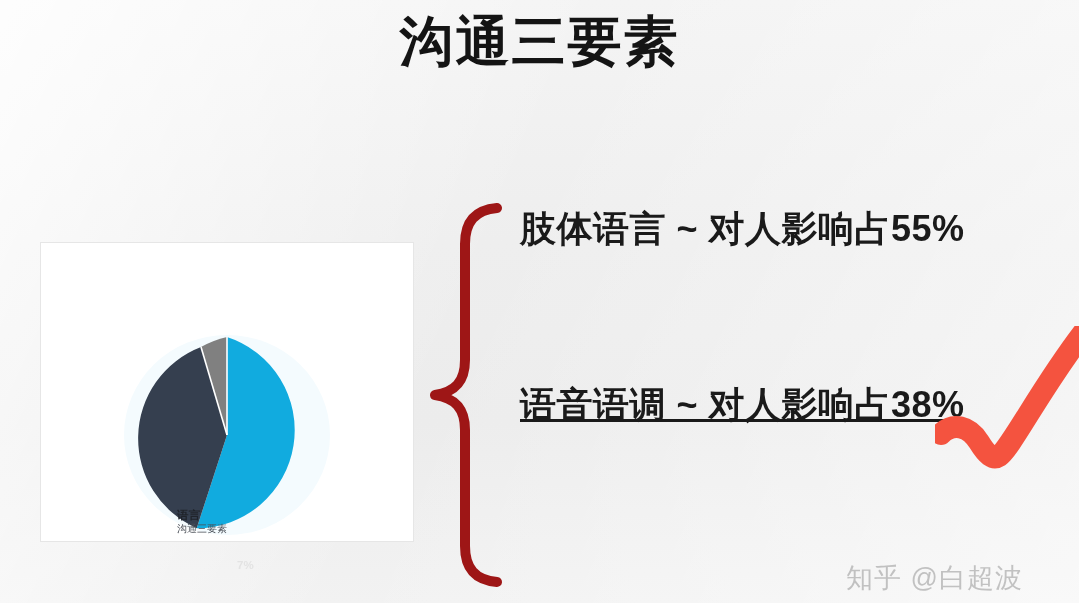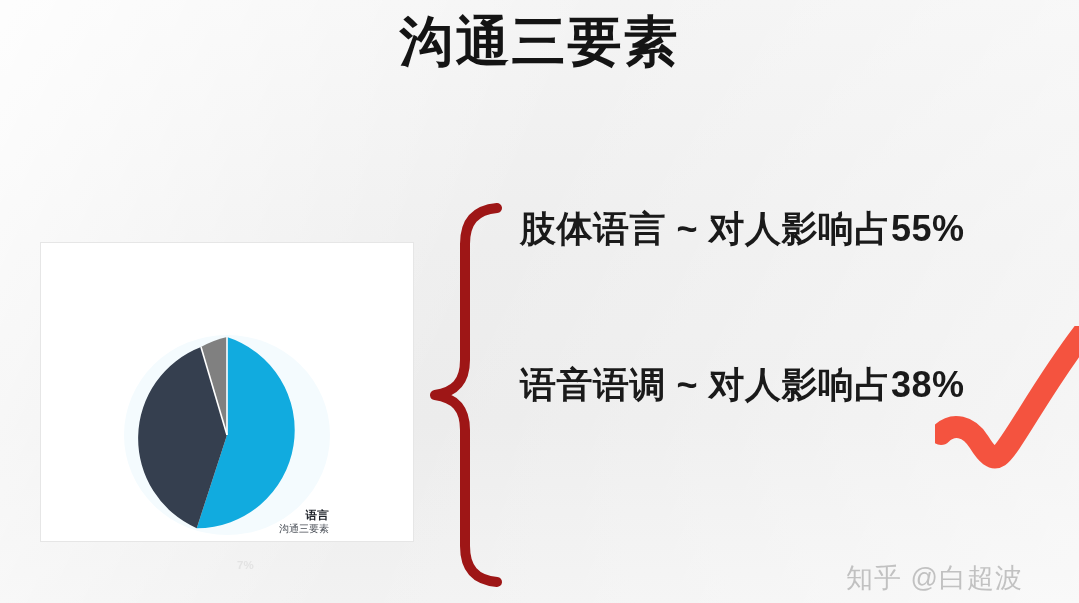--- a/index.html
+++ b/index.html
@@ -76,24 +76,24 @@
     letter-spacing: 0.3px;
     display: block;
   }
   .pie-label .lbl-sub {
     font-size: 10px;
     color: #2c3038;
     display: block;
   }
 
   #label-top {
-    left: 148px;
+    left: 136px;
     top: 266px;
     width: 140px;
-    text-align: right;
+    text-align: left;
   }
   #label-top .lbl-sub { color: #4a4f57; }
 
   
   .pie-pct {
     position: absolute;
     font-size: 12.5px;
     font-weight: 600;
   }
   #pct-words  { left: 196px; top: 316px; color: #e3e3e3; font-size: 11.5px; }
@@ -114,21 +114,21 @@
     left: 520px;
     width: 545px;
     font-size: 36px;
     line-height: 46px;
     font-weight: 700;
     color: #1a1a1a;
     white-space: nowrap;
     letter-spacing: 0.5px;
   }
   #line-1 { top: 190px; margin-top: 16px; }
-  #line-2 { top: 362px; }
+  #line-2 { top: 382px; text-decoration: underline; }
   #line-3 { top: 522px; }
 
   
   #checkmark {
     position: absolute;
     left: 935px;
     top: 326px;
     width: 160px;
     height: 150px;
     pointer-events: none;

